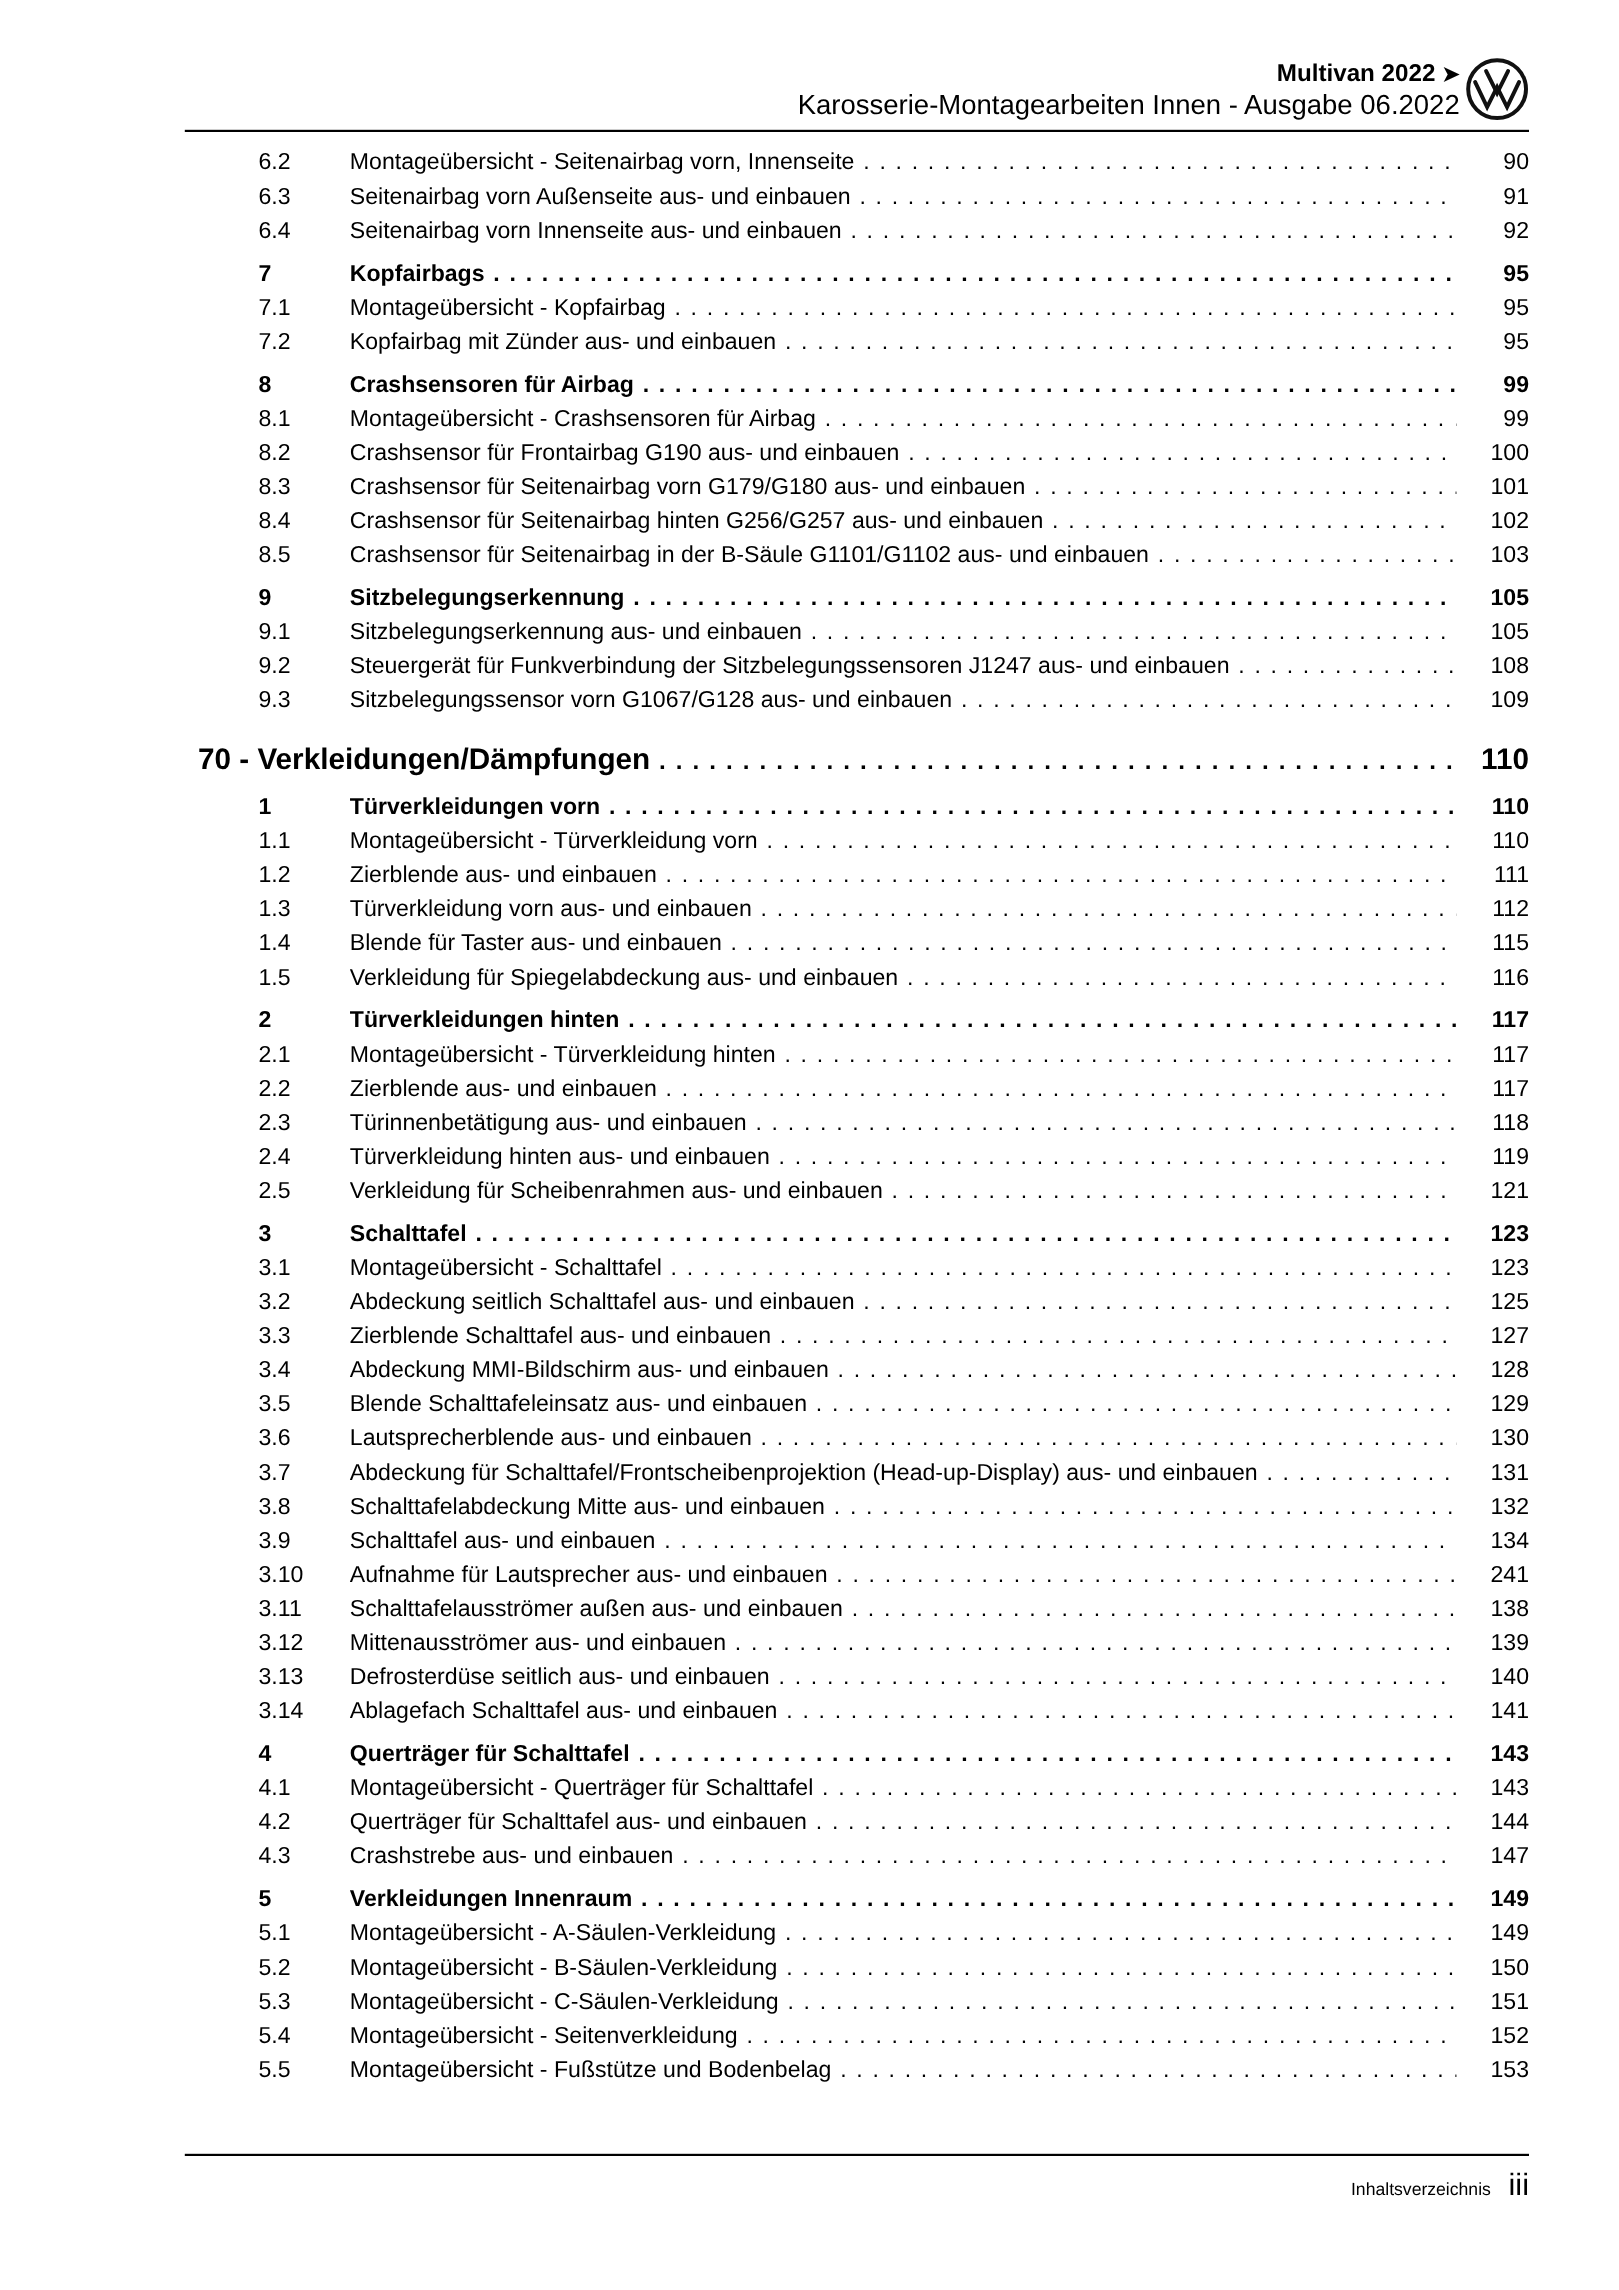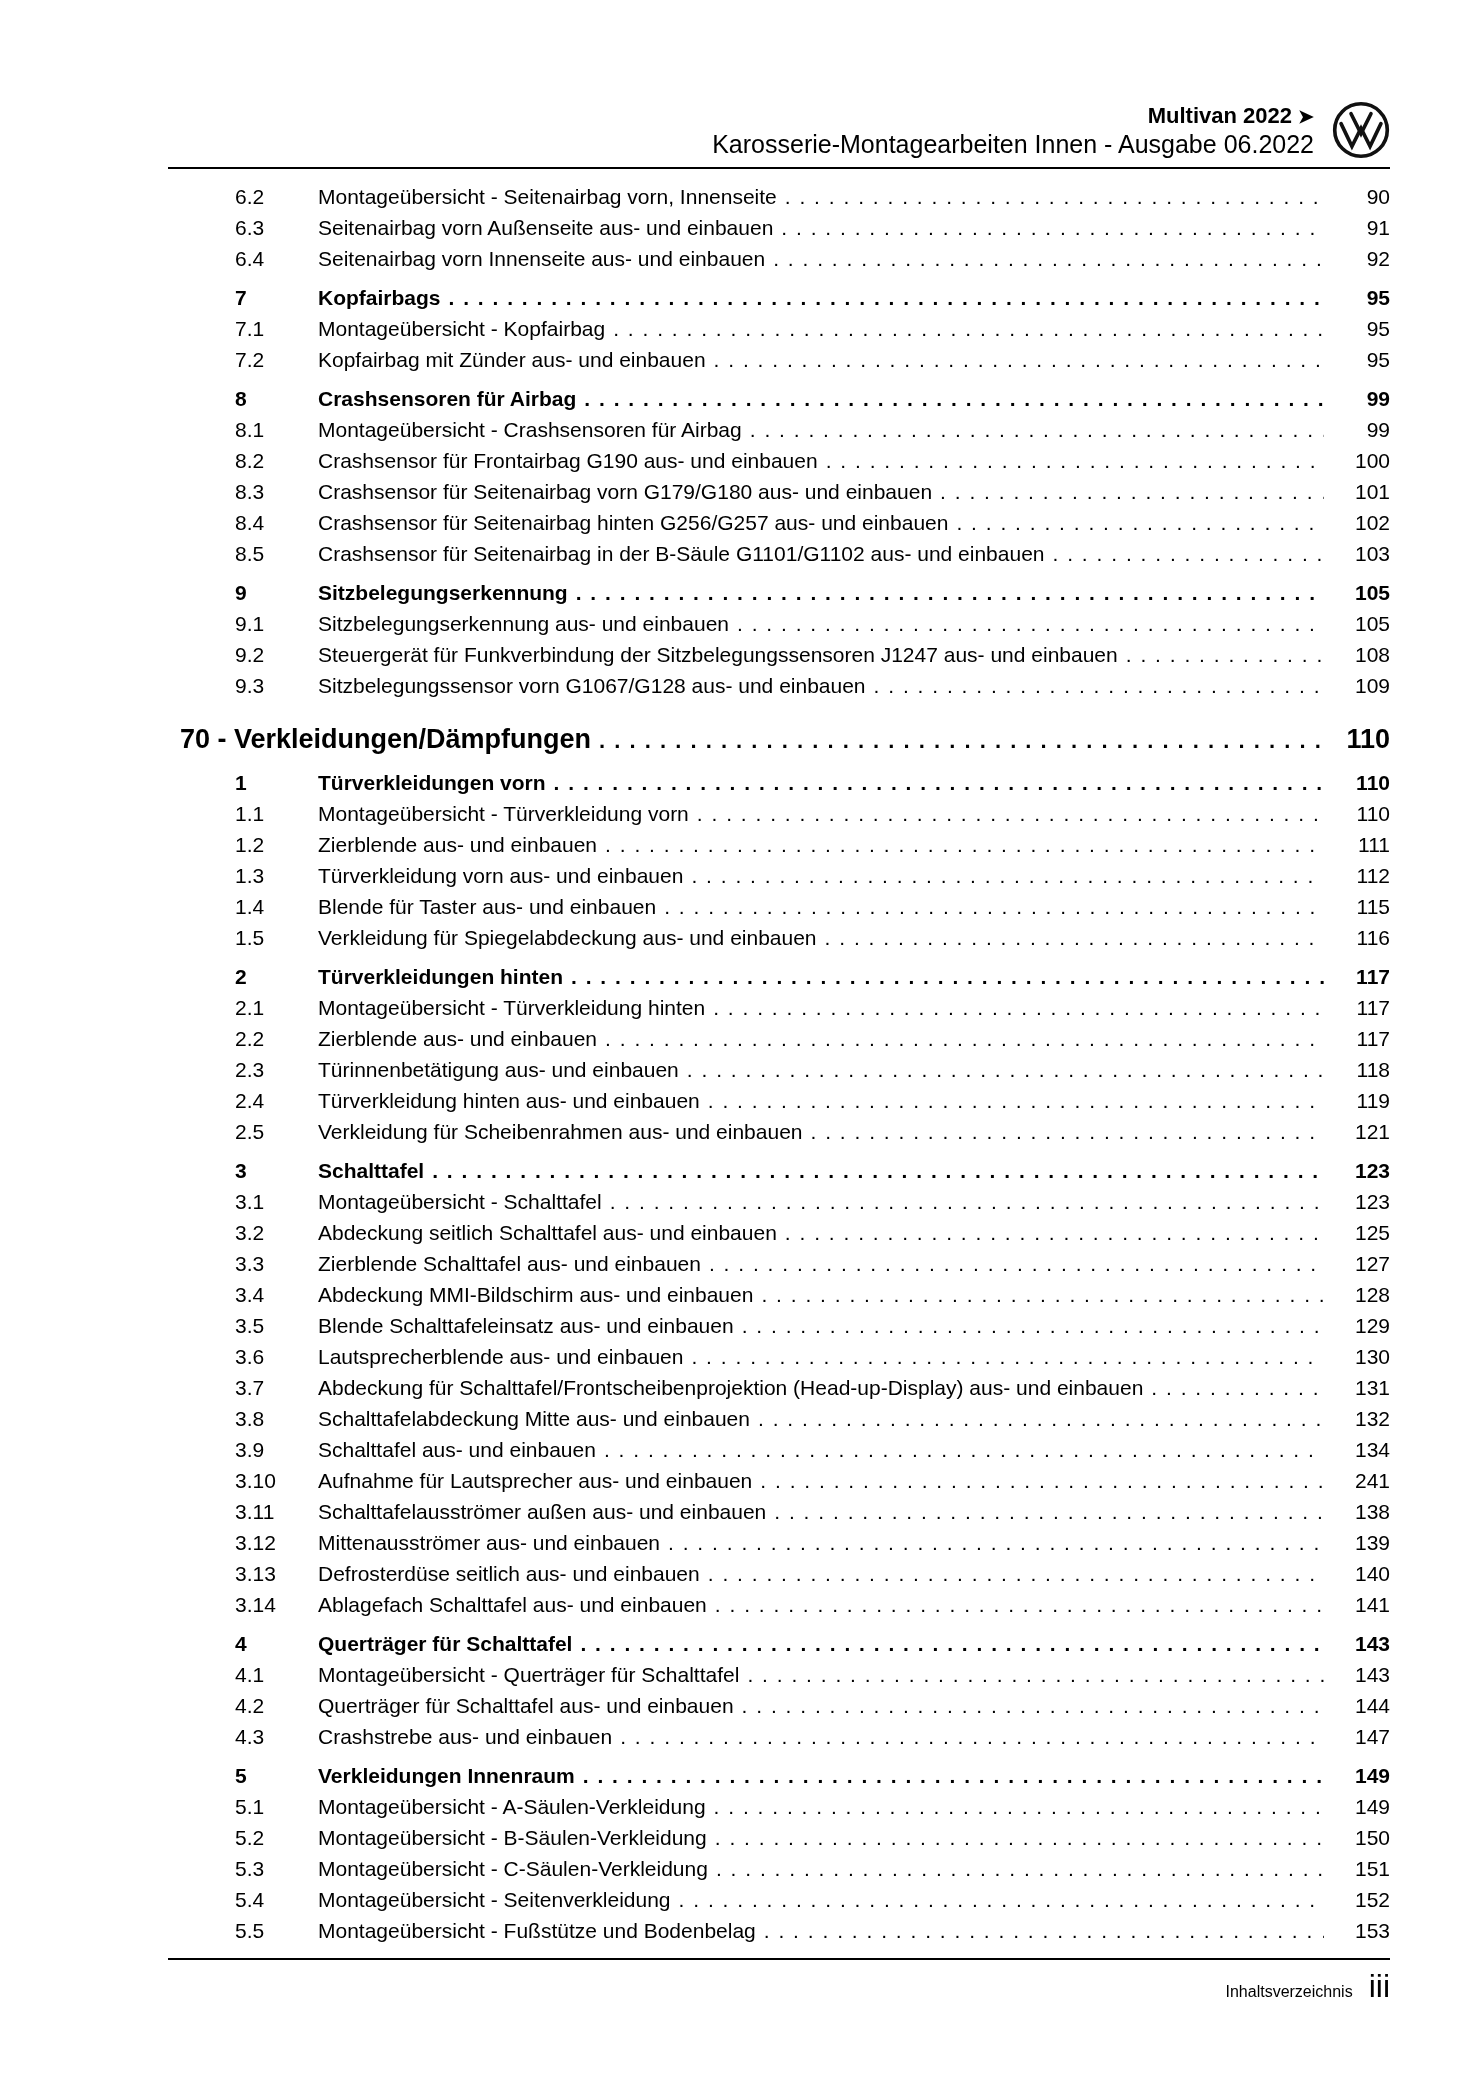--- a/index.html
+++ b/index.html
@@ -17,25 +17,25 @@
     overflow: hidden;
   }
   .content {
     position: absolute;
     left: 168px;
     right: 82px;
     top: 0;
   }
   
   .header {
-    padding-top: 101px;
+    padding-top: 52px;
     display: flex;
     justify-content: flex-end;
     align-items: center;
-    gap: 18px;
+    gap: 5px;
   }
   .header-text { text-align: right; }
   .model-line {
     font-size: 22px;
     font-weight: bold;
     line-height: 28px;
     white-space: nowrap;
   }
   .model-line .arrow { font-size: 19px; }
   .subtitle {
@@ -103,21 +103,21 @@
     border-top: 2px solid #000;
     margin-bottom: 10px;
   }
   .footer-line {
     display: flex;
     justify-content: flex-end;
     align-items: baseline;
     gap: 16px;
   }
   .footer-label { font-size: 16px; }
-  .footer-page  { font-size: 32px; line-height: 32px; }
+  .footer-page  { font-size: 28px; line-height: 32px; }
 </style>
 </head>
 <body>
 
 <div class="page">
   <div class="content">
 
     <div class="header">
       <div class="header-text">
         <div class="model-line">

